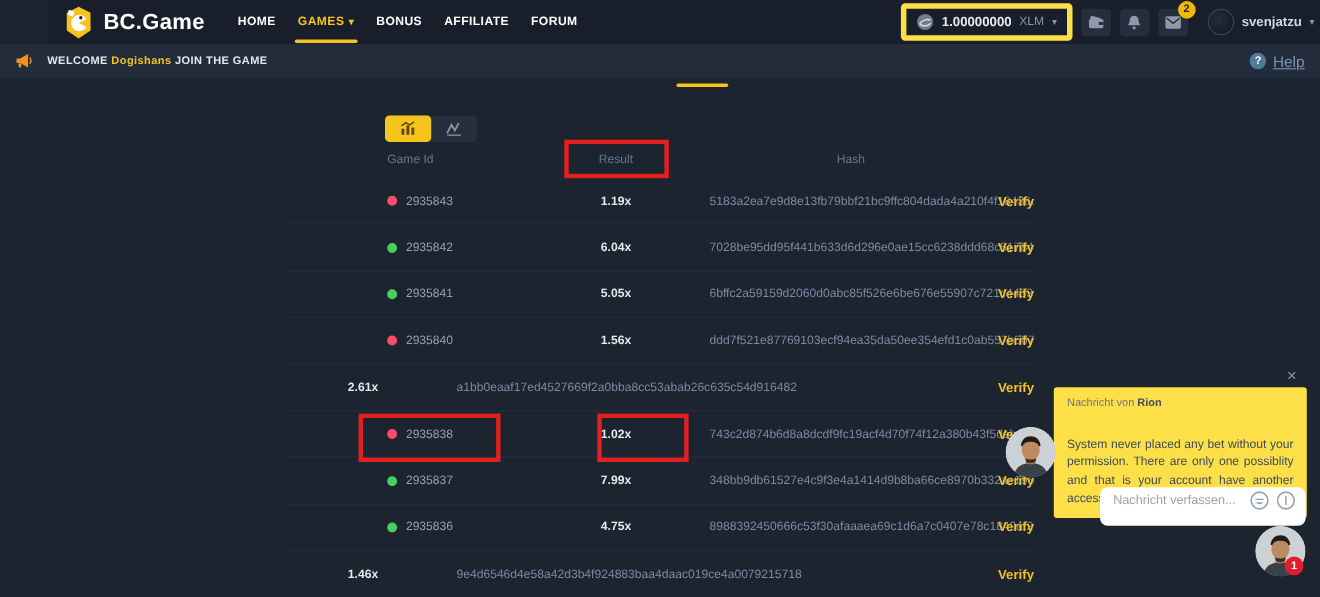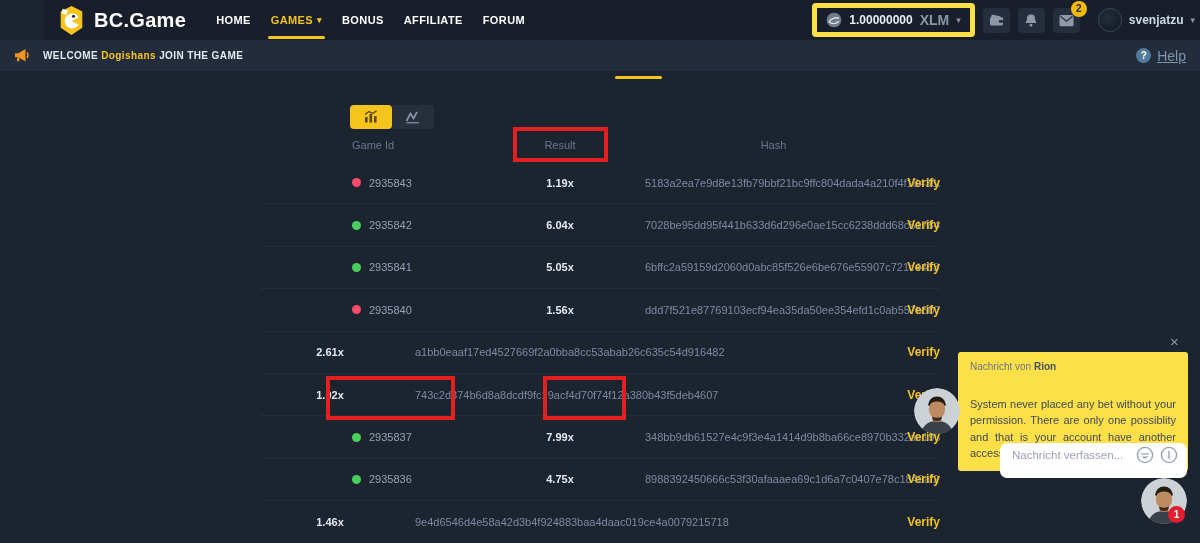--- a/index.html
+++ b/index.html
@@ -14,21 +14,21 @@
   .nav { display:flex; gap:20px; margin-left:30px; height:40px; align-items:center; }
   .nav-item { color:#fff; font-size:11px; font-weight:bold; letter-spacing:.4px; cursor:pointer; height:40px;
               display:flex; align-items:center; position:relative; gap:4px; }
   .nav-item.active { color:#f5c41d; }
   .nav-item.active::after { content:""; position:absolute; left:-3px; right:-3px; bottom:1px; height:3px; background:#f5c41d; border-radius:2px; }
   .nav-caret { font-size:9px; color:#f5c41d; }
   .top-right { margin-left:auto; display:flex; align-items:center; gap:8px; }
   .balance-box { display:flex; align-items:center; gap:7px; border:5px solid #fde047; border-radius:4px;
                  padding:4px 9px; cursor:pointer; }
   .balance-amount { color:#e8edf2; font-size:12px; font-weight:bold; }
-  .balance-cur { color:#8a97a8; font-size:14px; font-weight:bold; }
+  .balance-cur { color:#8a97a8; font-size:11px; font-weight:normal; }
   .caret-gray { color:#8a97a8; font-size:9px; }
   .icon-btn { width:27px; height:25px; background:#242e3c; border-radius:4px; display:flex; align-items:center;
               justify-content:center; color:#8e99a9; cursor:pointer; position:relative; }
   .badge { position:absolute; top:-7px; right:-7px; min-width:16px; height:16px; border-radius:8px; background:#f0b90b;
            color:#23282f; font-size:10px; font-weight:bold; display:flex; align-items:center; justify-content:center;
            padding:0 3px; }
   .badge.orange { background:#14b8a6; }
   .user-menu { display:flex; align-items:center; gap:7px; margin:0 10px; cursor:pointer; }
   .user-avatar { width:24px; height:24px; border-radius:50%; background:radial-gradient(circle at 40% 40%, #232e3d, #10151d);
                  border:1px solid #3a4758; }
@@ -267,20 +267,24 @@
       <div class="trow">
     <div class="cell-result">
       <span class="rval">2.61x</span>
     </div>
     <div class="cell-hash">
       <span class="hval">a1bb0eaaf17ed4527669f2a0bba8cc53abab26c635c54d916482</span>
     </div>
     <a class="verify">Verify</a>
   </div>
       <div class="trow">
+    <div class="cell-game">
+      <span class="dot dot-red"></span>
+      <span class="gid">2935838</span>
+    </div>
     <div class="cell-result">
       <span class="rval">1.02x</span>
     </div>
     <div class="cell-hash">
       <span class="hval">743c2d874b6d8a8dcdf9fc19acf4d70f74f12a380b43f5deb4607</span>
     </div>
     <a class="verify">Verify</a>
   </div>
       <div class="trow">
     <div class="cell-game">

